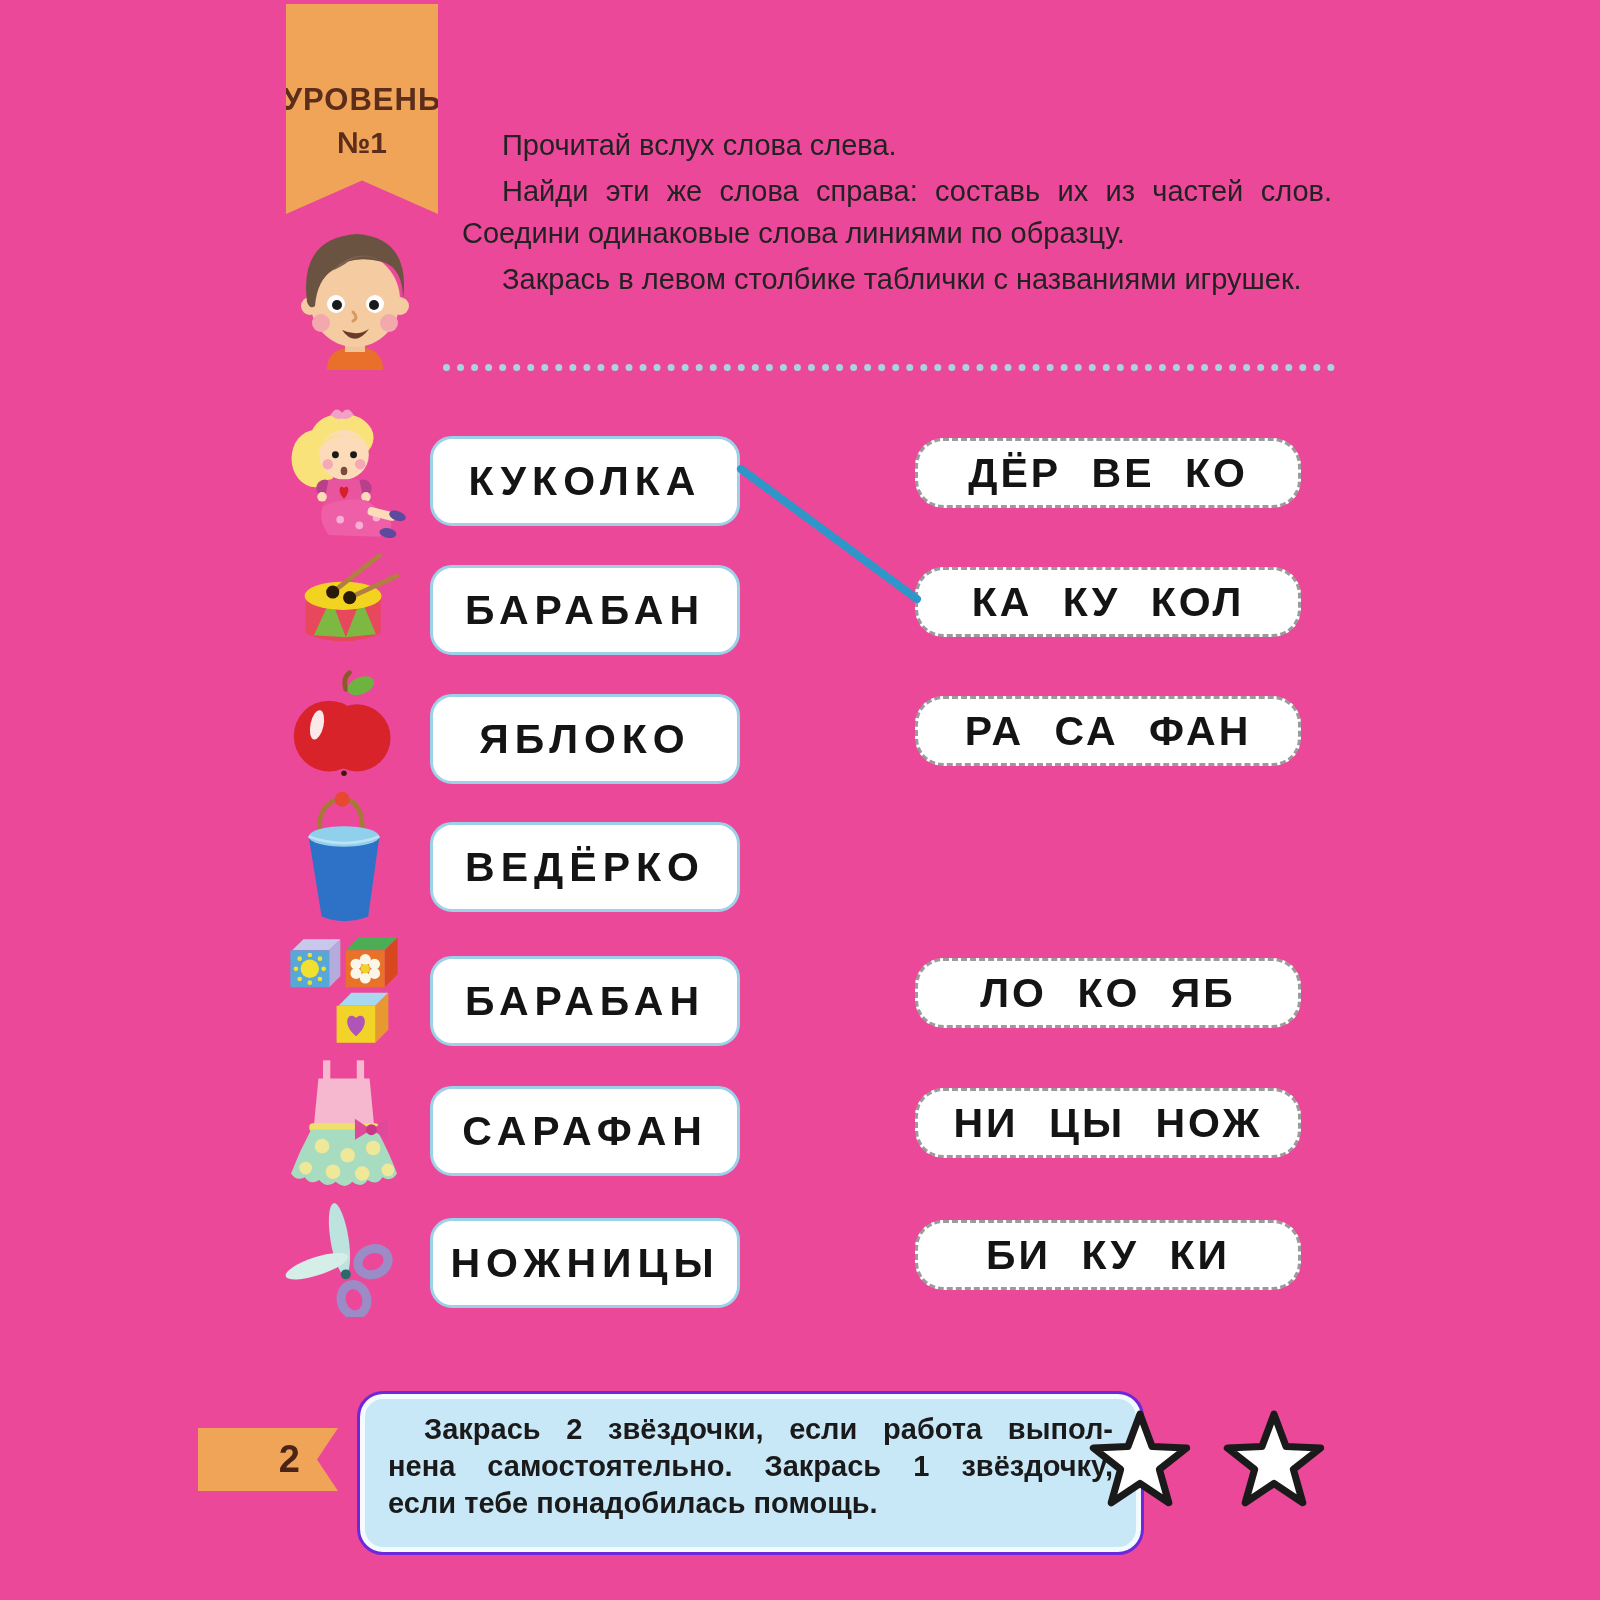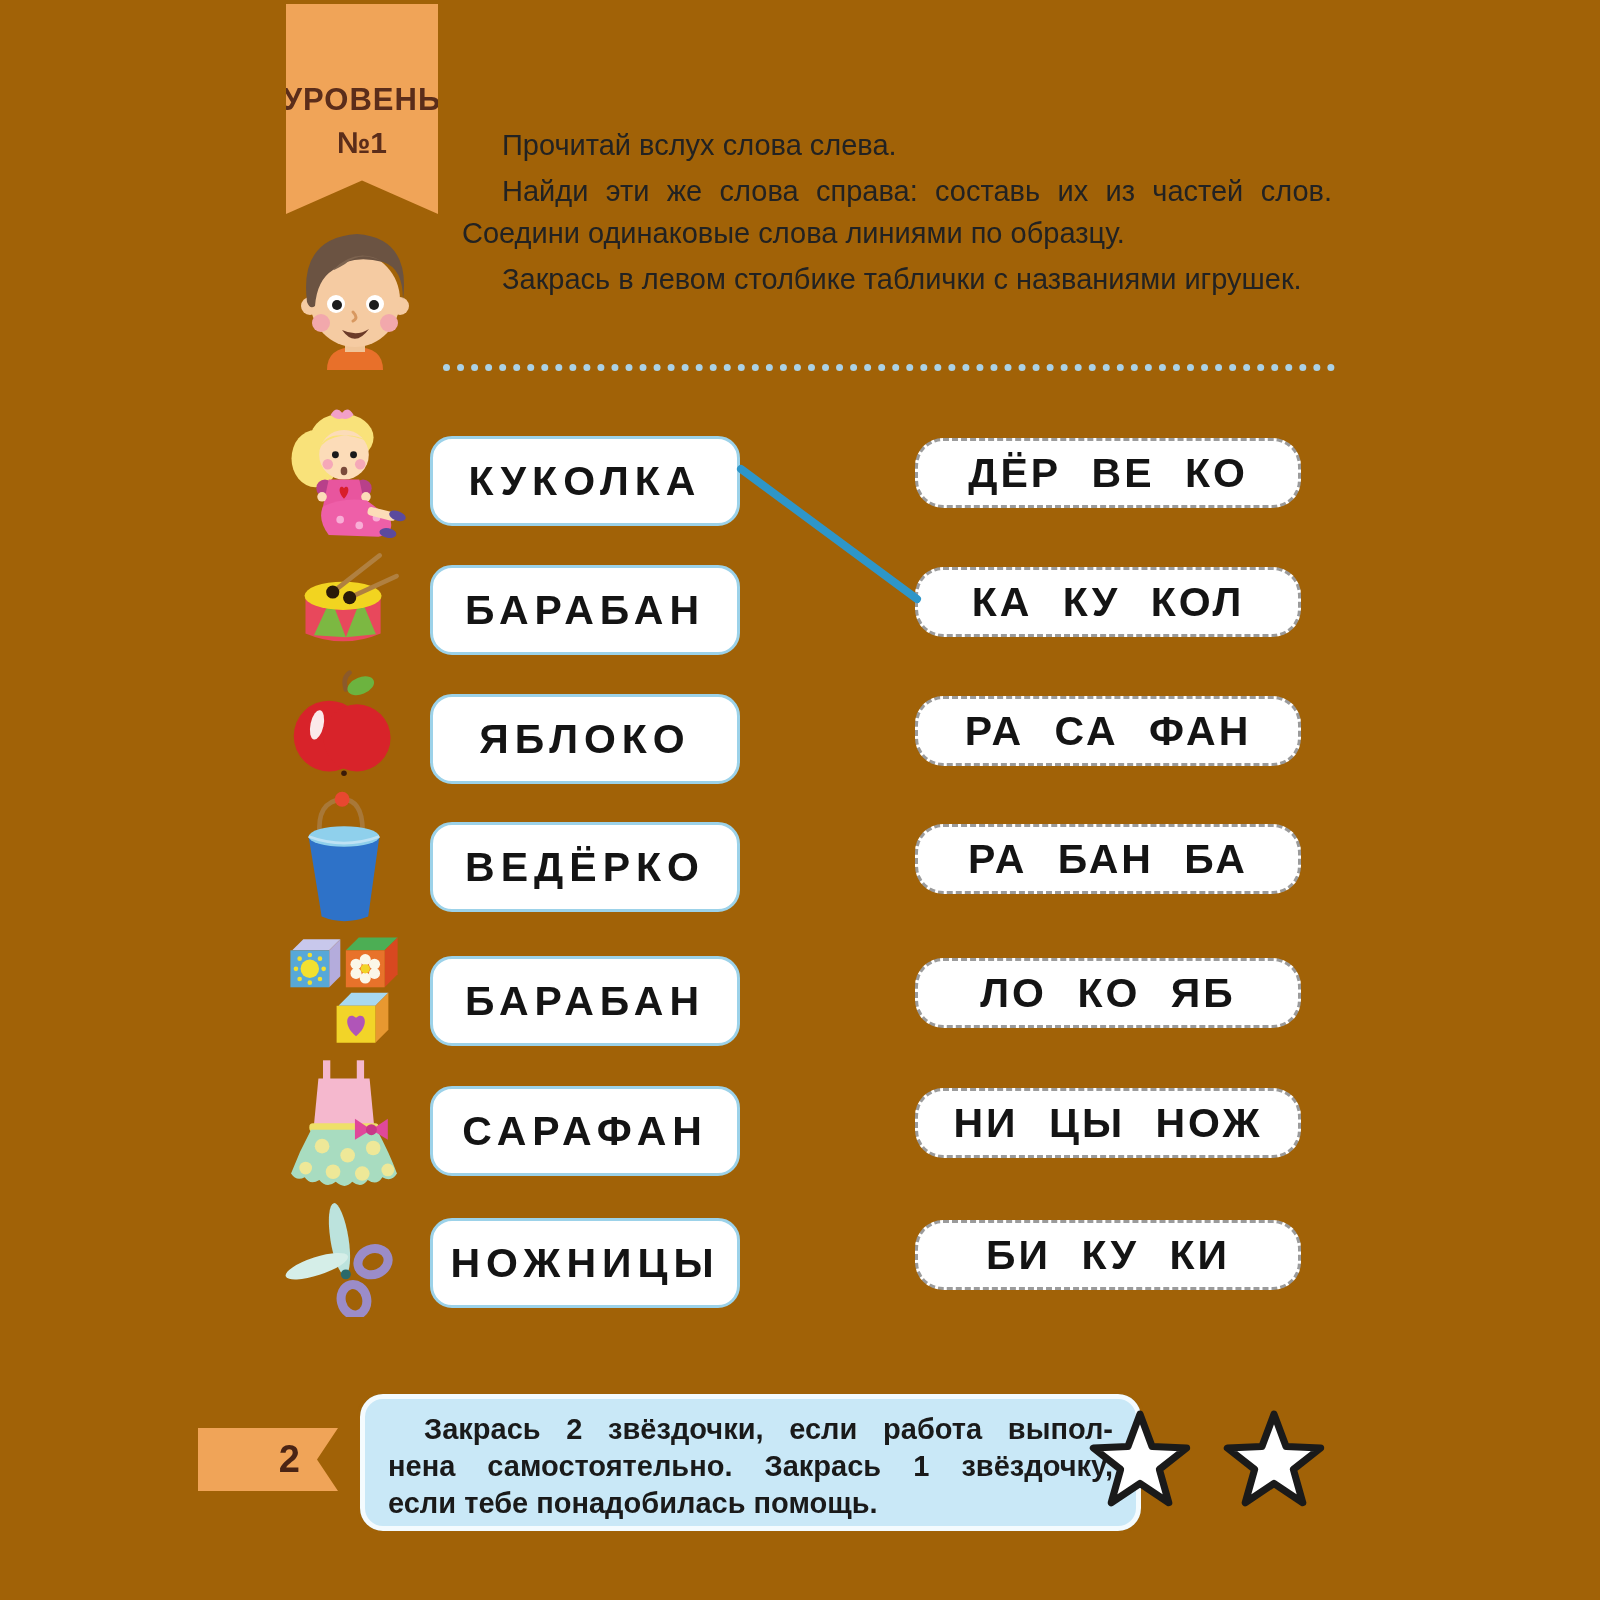--- a/index.html
+++ b/index.html
@@ -1,16 +1,16 @@
 <!DOCTYPE html>
 <html><head>
 <meta charset="utf-8">
 <style>
   html,body{margin:0;padding:0;background:#fff;}
-  .page{position:relative;width:1600px;height:1600px;background:#a16207;overflow:hidden;
+  .page{position:relative;width:1600px;height:1600px;background:#ec4899;overflow:hidden;
         font-family:"Liberation Sans","DejaVu Sans",sans-serif;color:#1a1a1a;}
 
   
   .banner{position:absolute;left:286px;top:4px;width:152px;height:210px;background:#F0A458;
           clip-path:polygon(0 0,100% 0,100% 100%,50% 84%,0 100%);
           filter:drop-shadow(3px 3px 0 #E6D2B4);
           display:flex;flex-direction:column;align-items:center;justify-content:flex-start;
           padding-top:78px;box-sizing:border-box;}
   .banner .l1{font-size:31px;font-weight:bold;color:#5B2D1A;letter-spacing:1px;}
   .banner .l2{font-size:30px;font-weight:bold;color:#5B2D1A;margin-top:8px;}
@@ -41,22 +41,22 @@
 
   
   .overlay{position:absolute;left:0;top:0;width:1600px;height:1600px;pointer-events:none;}
 
   
   .page-tab{position:absolute;left:198px;top:1428px;width:140px;height:63px;background:#F0A458;
             clip-path:polygon(0 0,100% 0,85% 50%,100% 100%,0 100%);
             display:flex;align-items:center;justify-content:flex-end;
             padding-right:38px;box-sizing:border-box;
             font-size:38px;font-weight:bold;color:#4A2414;}
-  .note-box{position:absolute;left:357px;top:1391px;width:787px;height:143px;background:#C9E8F7;
-            border:3px solid #a16207;border-radius:26px;box-sizing:border-box;
+  .note-box{position:absolute;left:357px;top:1391px;width:787px;height:164px;background:#C9E8F7;
+            border:3px solid #6d28d9;border-radius:26px;box-sizing:border-box;
             box-shadow:inset 0 0 0 5px rgba(255,255,255,.8);
             padding:17px 28px;font-size:29px;font-weight:600;line-height:37px;color:#1a1a1a;}
   .note-box .jl{text-align:justify;text-align-last:justify;}
   .note-box .ind{text-indent:36px;}
   .star{position:absolute;top:1408px;width:108px;height:102px;}
   .star.s1{left:1086px;}
   .star.s2{left:1220px;}
 </style>
 </head>
 <body>
@@ -164,21 +164,20 @@
     <div class="row-icon">
       <svg viewBox="0 0 120 145" width="112" height="135">
         <path d="M34,50 Q30,12 58,10 Q80,10 80,44" stroke="#A87838" stroke-width="5" fill="none" stroke-linecap="round"></path>
         <circle cx="58" cy="10" r="8" fill="#E84830"></circle>
         <path d="M22,50 L98,50 L86,136 Q60,146 36,136 Z" fill="#2E72C8"></path>
         <ellipse cx="60" cy="50" rx="38" ry="11" fill="#8FD0EC"></ellipse>
         <path d="M22,50 Q60,64 98,50" stroke="#BEE2F4" stroke-width="3" fill="none"></path>
       </svg>
     </div>
     <div class="word-box">ВЕДЁРКО</div>
-    <div class="syl-box">РА БАН БА</div>
   </div>
 
   <div class="row" style="top:956px">
     <div class="row-icon">
       <svg viewBox="0 0 132 140" width="122" height="130">
         <polygon points="10,26 22,14 62,14 50,26" fill="#C8C8EC"></polygon>
         <polygon points="50,26 62,14 62,54 50,66" fill="#B4ACDC"></polygon>
         <rect x="8" y="26" width="42" height="40" fill="#57A8D8"></rect>
         <circle cx="29" cy="46" r="10" fill="#F2E030"></circle>
         <g fill="#F2E030">

